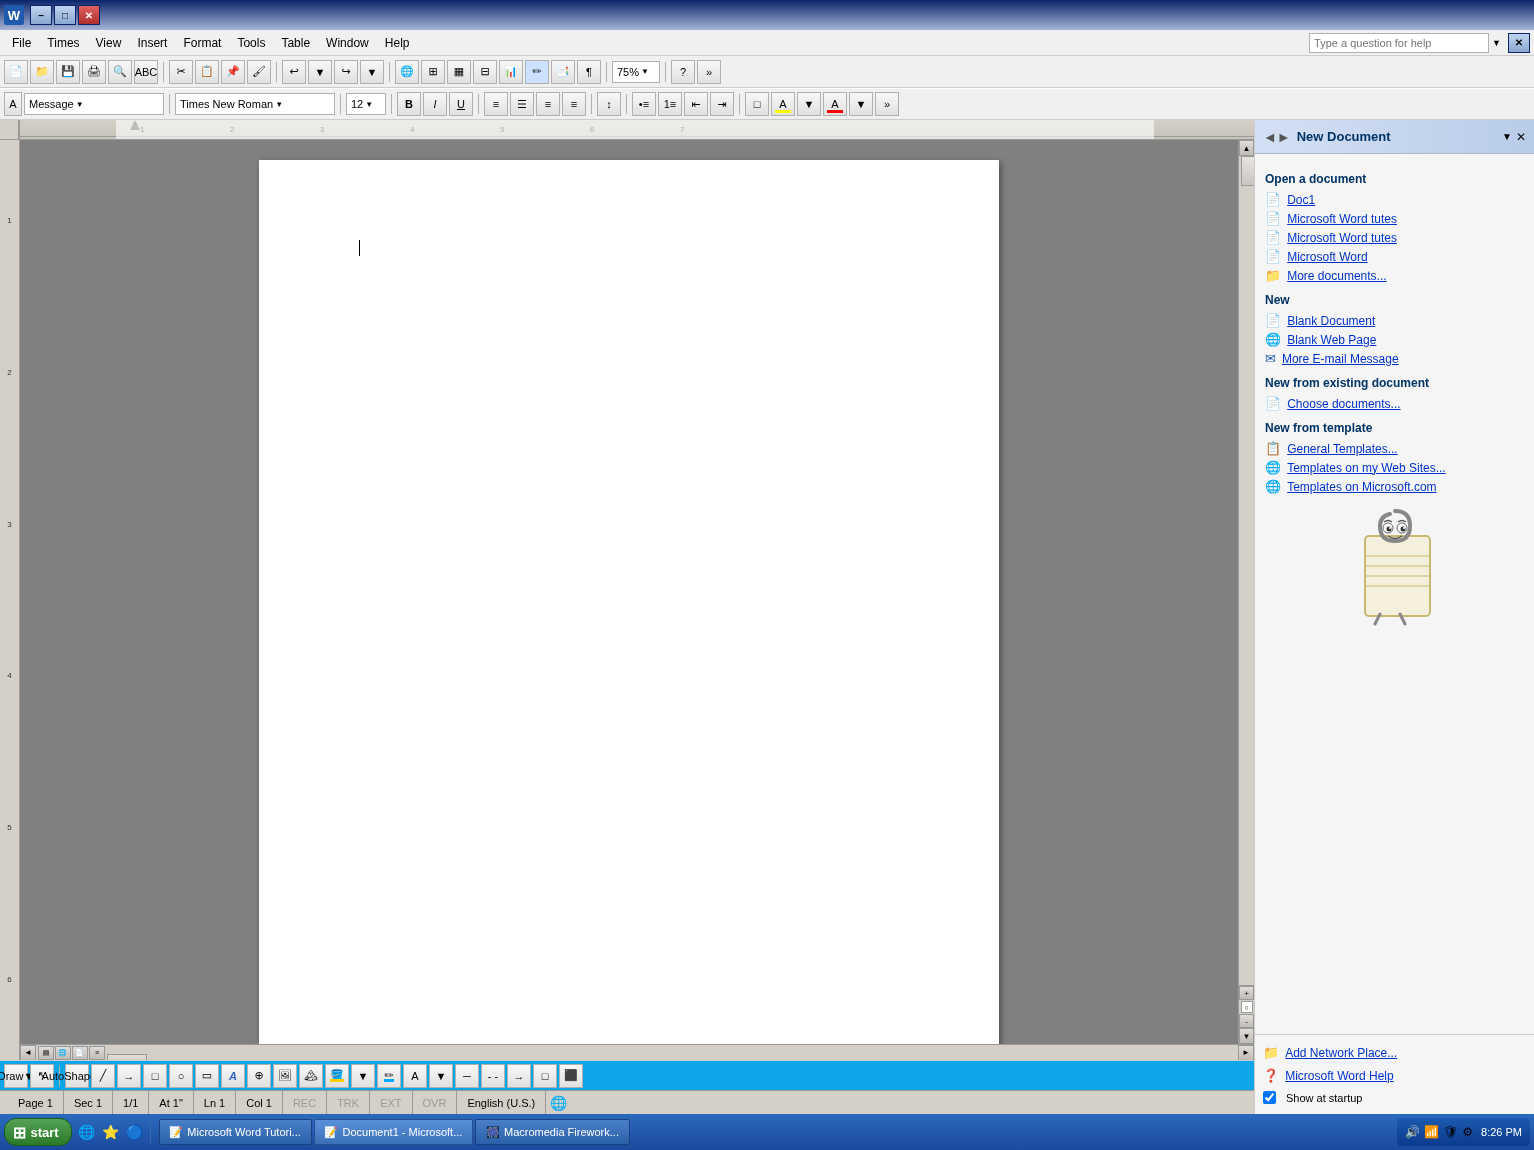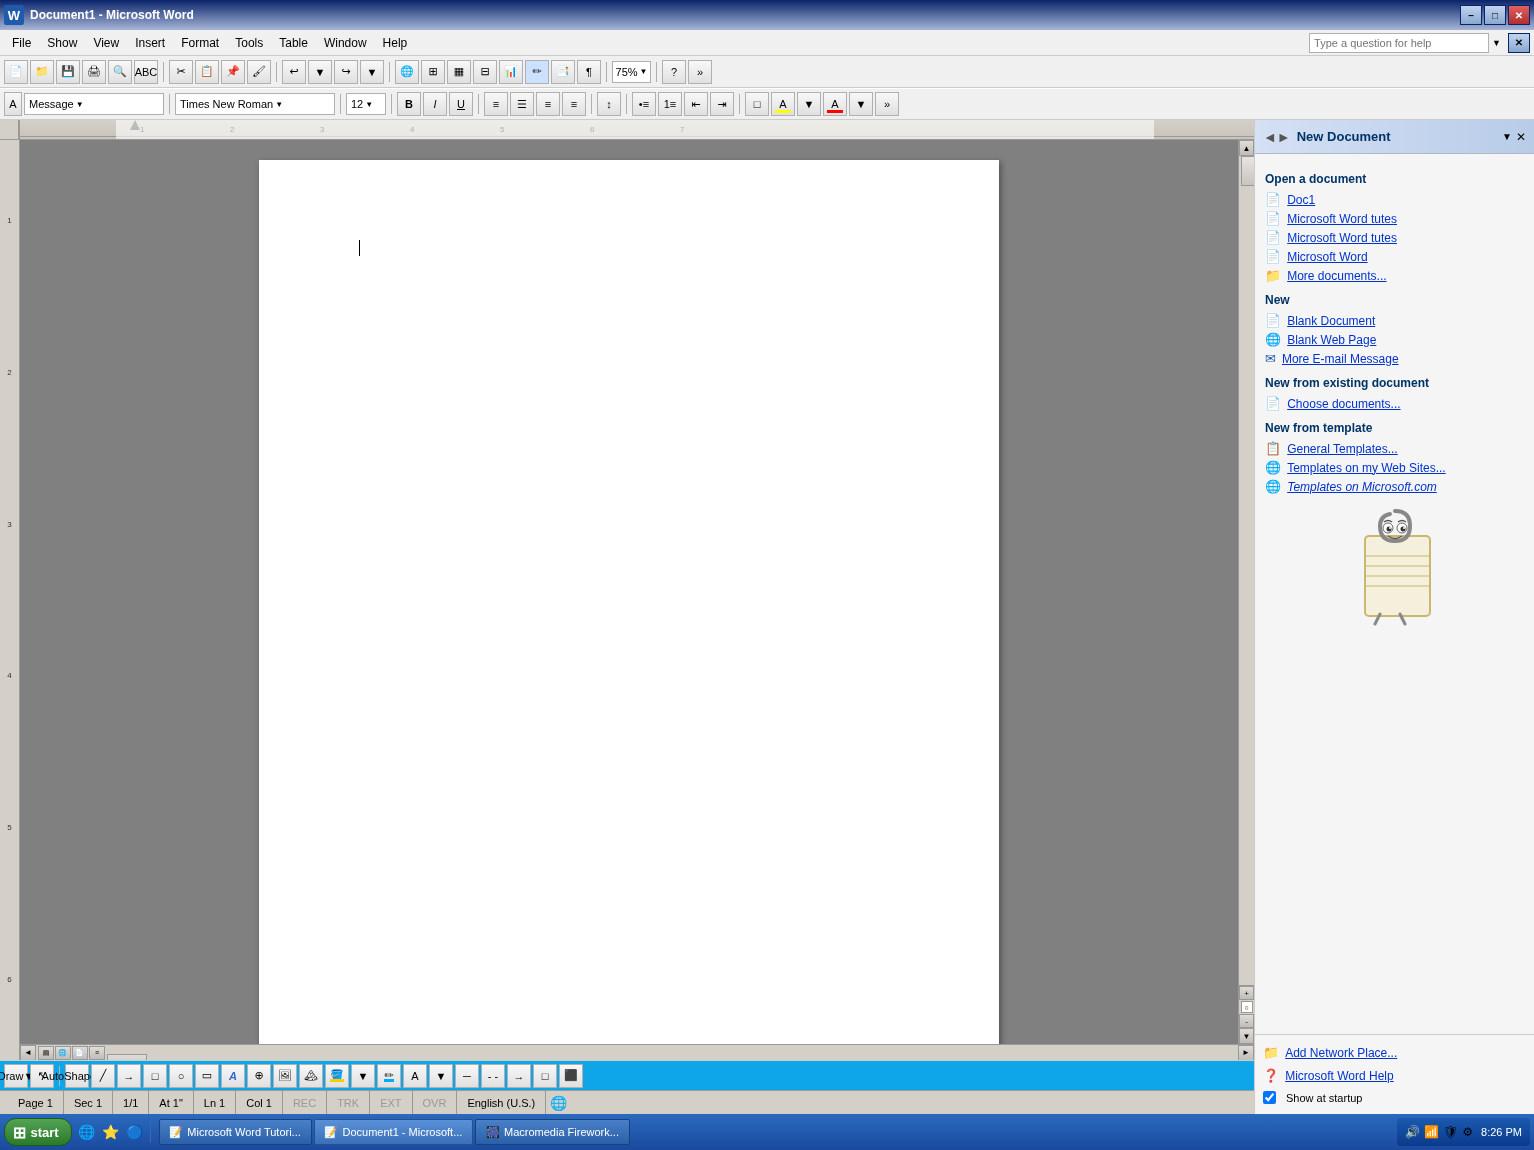--- a/index.html
+++ b/index.html
@@ -286,31 +286,30 @@
       flex-direction: column;
     }
   </style>
 </head>
 <body>
 
 <div id="layout">
 
   <div id="titlebar">
     <div style="width:20px;height:20px;margin-right:6px;background:#1f5aad;border-radius:2px;display:flex;align-items:center;justify-content:center;color:white;font-weight:bold;font-size:13px;">W</div>
-    <span style="font-size:12px;font-weight:bold;color:white;flex:1;">Document1 - Microsoft Word</span>
     <div style="display:flex;gap:2px;">
       <div class="win-btn">–</div>
       <div class="win-btn">□</div>
       <div class="win-btn close">✕</div>
     </div>
   </div>
 
   <div id="menubar">
     <div class="menu-item">File</div>
-    <div class="menu-item">Show</div>
+    <div class="menu-item">Times</div>
     <div class="menu-item">View</div>
     <div class="menu-item">Insert</div>
     <div class="menu-item">Format</div>
     <div class="menu-item">Tools</div>
     <div class="menu-item">Table</div>
     <div class="menu-item">Window</div>
     <div class="menu-item">Help</div>
     <div style="flex:1;"></div>
     <input type="text" style="height: 20px; width: 180px; font-size: 11px; border: 1px solid rgb(176, 176, 176); padding: 0px 4px;" placeholder="Type a question for help">
     <div style="font-size:9px;padding:0 3px;">▼</div>
@@ -337,21 +336,21 @@
     <div class="tb-sep"></div>
     <div class="tb-btn">🌐</div>
     <div class="tb-btn">⊞</div>
     <div class="tb-btn">▦</div>
     <div class="tb-btn">⊟</div>
     <div class="tb-btn">📊</div>
     <div class="tb-btn" style="background:#cce0ff;">✏</div>
     <div class="tb-btn">📑</div>
     <div class="tb-btn">¶</div>
     <div class="tb-sep"></div>
-    <div class="tb-dropdown" style="width:39px;justify-content:center;">
+    <div class="tb-dropdown" style="width:48px;">
       <span>75%</span>
       <span class="dropdown-arrow">▼</span>
     </div>
     <div class="tb-sep"></div>
     <div class="tb-btn">?</div>
     <div class="tb-btn">»</div>
   </div>
 
   <div id="toolbar2">
     <div class="tb-btn" style="width:18px;">A</div>
@@ -594,21 +593,21 @@
         <div class="sidebar-item-row">
           <div style="color:#1f5aad;font-size:13px;">📋</div>
           <a class="sidebar-link" style="padding:0;">General Templates...</a>
         </div>
         <div class="sidebar-item-row">
           <div style="color:#1f5aad;font-size:13px;">🌐</div>
           <a class="sidebar-link" style="padding:0;">Templates on my Web Sites...</a>
         </div>
         <div class="sidebar-item-row">
           <div style="color:#1f5aad;font-size:13px;">🌐</div>
-          <a class="sidebar-link" style="padding:0;font-style:italic;">Templates on Microsoft.com</a>
+          <a class="sidebar-link" style="padding:0;">Templates on Microsoft.com</a>
         </div>
 
         <div id="clippy-area">
           <div id="clippy">
             <svg width="100" height="120" viewBox="0 0 100 120">
 
               <rect x="20" y="30" width="65" height="80" rx="4" ry="4" fill="#f5f0dc" stroke="#c8b870" stroke-width="2"></rect>
               <line x1="20" y1="50" x2="85" y2="50" stroke="#c8b870" stroke-width="1"></line>
               <line x1="20" y1="60" x2="85" y2="60" stroke="#c8b870" stroke-width="1"></line>
               <line x1="20" y1="70" x2="85" y2="70" stroke="#c8b870" stroke-width="1"></line>

